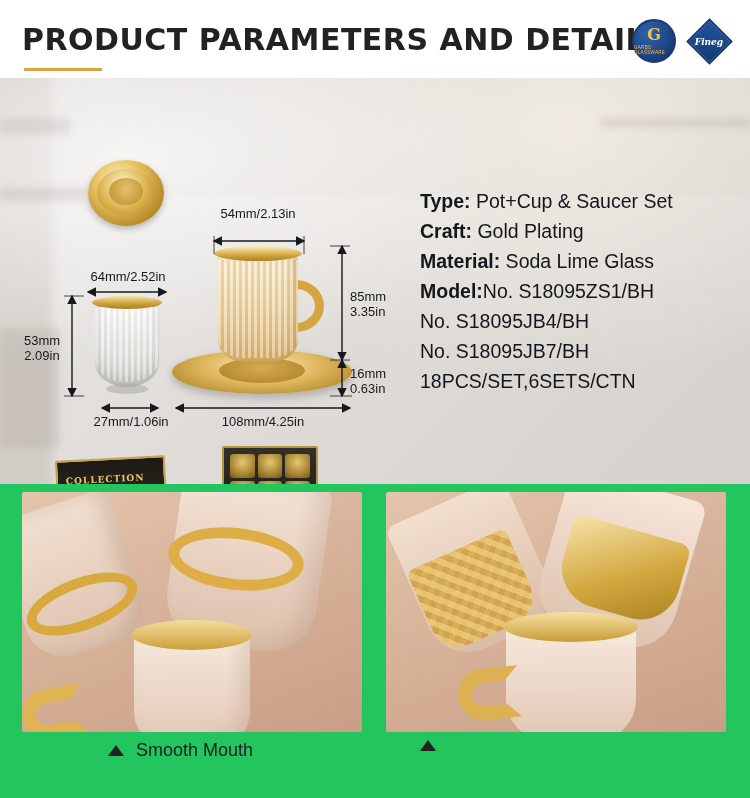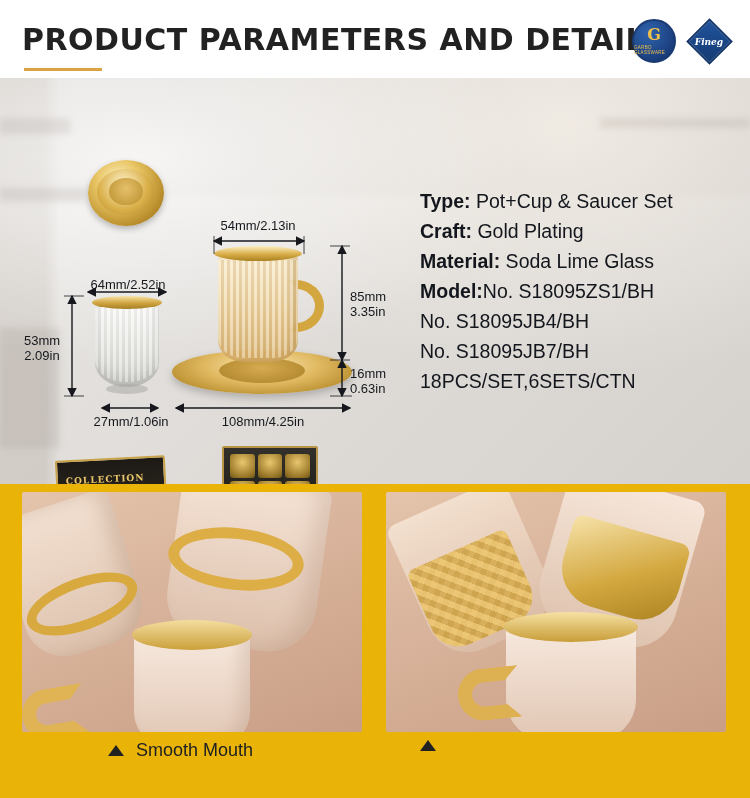--- a/index.html
+++ b/index.html
@@ -344,21 +344,21 @@
   }
   .tray .cell {
     background: radial-gradient(circle at 50% 35%, #e8c76f 0%, #9c7a2a 70%, #6d5419 100%);
     border-radius: 3px;
   }
 
   
   .photos {
     position: relative;
     height: 314px;
-    background: #eab308;
+    background: #22c55e;
     padding-top: 8px;
     box-sizing: border-box;
   }
   .photo {
     position: absolute;
     top: 8px;
     width: 340px;
     height: 240px;
     overflow: hidden;
     border-radius: 2px;
@@ -605,22 +605,22 @@
 
     <line x1="214" y1="158" x2="214" y2="176" stroke="#16181d" stroke-width="0.8"></line>
     <line x1="304" y1="158" x2="304" y2="176" stroke="#16181d" stroke-width="0.8"></line>
     <line x1="330" y1="168" x2="350" y2="168" stroke="#16181d" stroke-width="0.8"></line>
     <line x1="330" y1="282" x2="350" y2="282" stroke="#16181d" stroke-width="0.8"></line>
     <line x1="330" y1="318" x2="352" y2="318" stroke="#16181d" stroke-width="0.8"></line>
     <line x1="64" y1="218" x2="84" y2="218" stroke="#16181d" stroke-width="0.8"></line>
     <line x1="64" y1="318" x2="84" y2="318" stroke="#16181d" stroke-width="0.8"></line>
   </svg>
 
-  <div class="dim" style="left:208px; top:140px; width:100px;">54mm/2.13in</div>
-  <div class="dim" style="left:78px; top:191px; width:100px;margin-top:8px;">64mm/2.52in</div>
+  <div class="dim" style="left:208px; top:128px; width:100px;">54mm/2.13in</div>
+  <div class="dim" style="left:78px; top:191px; width:100px;">64mm/2.52in</div>
   <div class="dim" style="left:14px; top:255px; width:56px; white-space:pre-line;">53mm
 2.09in</div>
   <div class="dim" style="left:78px; top:336px; width:106px;">27mm/1.06in</div>
   <div class="dim" style="left:208px; top:336px; width:110px;">108mm/4.25in</div>
   <div class="dim" style="left:350px; top:211px; width:56px; text-align:left; white-space:pre-line;">85mm
 3.35in</div>
   <div class="dim" style="left:350px; top:288px; width:56px; text-align:left; white-space:pre-line;">16mm
 0.63in</div>
 
   <div class="spec-text">

